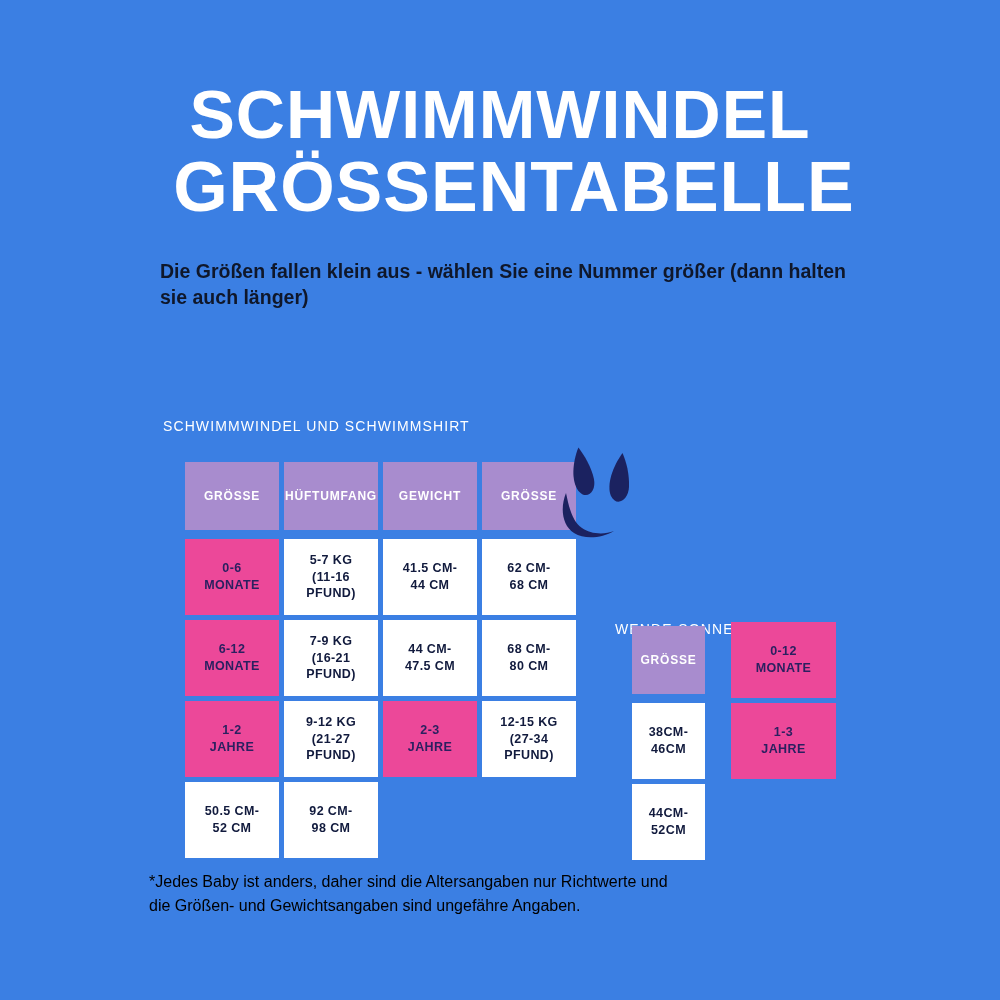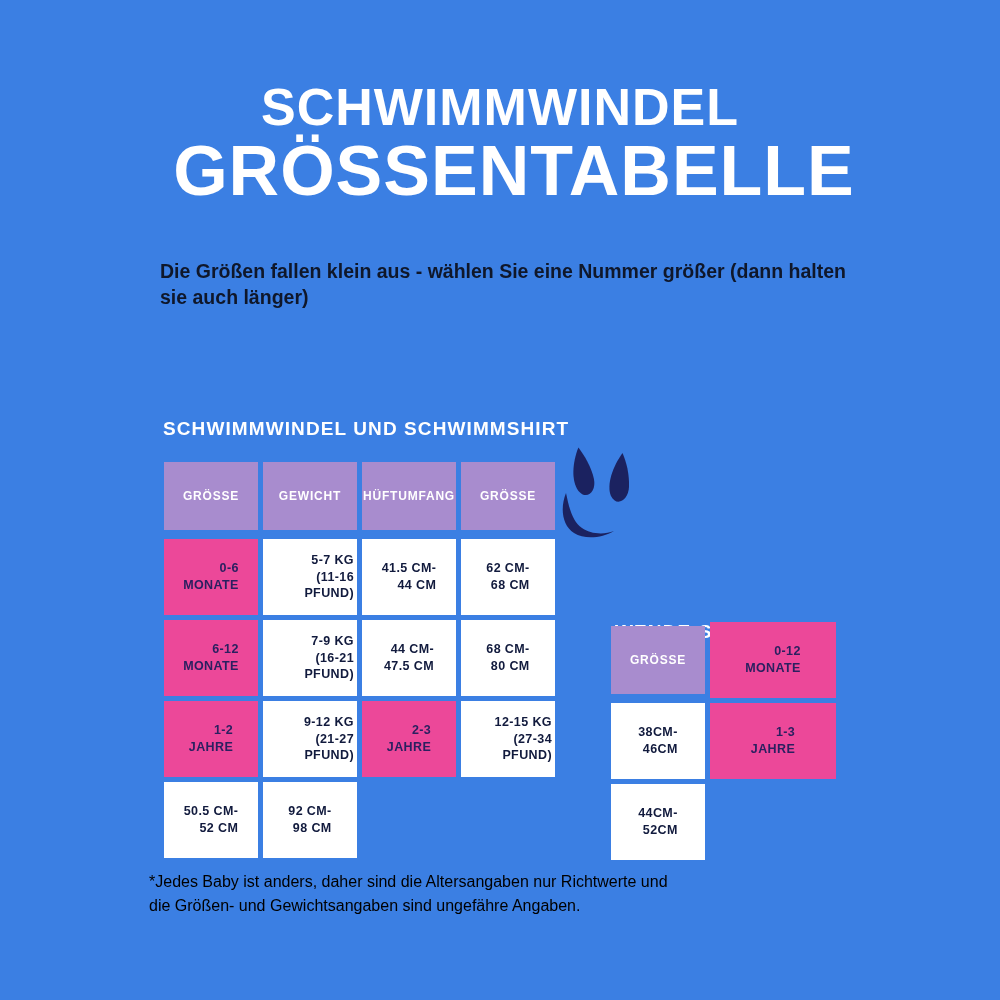--- a/index.html
+++ b/index.html
@@ -26,21 +26,21 @@
     right: 0;
     top: 82px;
     text-align: center;
     color: #ffffff;
     font-weight: bold;
     letter-spacing: 0.5px;
     line-height: 0.97;
   }
   .headline .line1 {
     display: block;
-    font-size: 52px;
+    font-size: 68px;
     letter-spacing: 1px;
   }
   .headline .line2 {
     display: block;
     font-size: 70px;
     letter-spacing: 1px;
     margin-top: 6px;
     padding-left: 28px;
   }
 
@@ -52,22 +52,22 @@
     color: #0f172a;
     font-size: 19.5px;
     font-weight: bold;
     line-height: 1.35;
   }
 
   
   .section-title {
     position: absolute;
     color: #ffffff;
-    font-size: 19px;
-    font-weight: bold;
+    font-size: 14px;
+    font-weight: normal;
     letter-spacing: 1.1px;
   }
   #title-main { left: 163px; top: 418px; }
   #title-hat  { left: 615px; top: 588px; margin-top: 33px; }
 
   
   .table {
     position: absolute;
     display: grid;
     gap: 5px;
@@ -83,27 +83,28 @@
     left: 611px;
     top: 622px;
     grid-template-columns: 94px 126px;
     grid-auto-rows: 76px;
   }
 
   .cell {
     display: flex;
     align-items: center;
     justify-content: center;
-    text-align: right;
+    text-align: center;
     font-size: 12.5px;
     font-weight: bold;
     line-height: 1.35;
     letter-spacing: 0.4px;
     box-sizing: border-box;
     padding: 4px 3px;
+    margin-left: 21px;
   }
   .cell.head {
     background: #a88cce;
     color: #ffffff;
     height: 68px;
     align-self: center;
     font-size: 12px;
     letter-spacing: 0.8px;
   }
   #table-main .cell.head, #table-hat .cell.head { height: 68px; }
@@ -147,22 +148,22 @@
     <span class="line1">SCHWIMMWINDEL</span>
     <span class="line2">GRÖSSENTABELLE</span>
   </div>
 
   <div class="subhead">Die Größen fallen klein aus - wählen Sie eine Nummer größer (dann halten sie auch länger)</div>
 
   <div class="section-title" id="title-main">SCHWIMMWINDEL UND SCHWIMMSHIRT</div>
 
   <div class="table" id="table-main">
       <div class="cell head">GRÖSSE</div>
+      <div class="cell head">HÜFTUMFANG</div>
       <div class="cell head">GEWICHT</div>
-      <div class="cell head">HÜFTUMFANG</div>
       <div class="cell head">GRÖSSE</div>
       <div class="cell side">0-6<br>MONATE</div>
       <div class="cell data">5-7 KG<br>(11-16 PFUND)</div>
       <div class="cell data">41.5 CM-<br>44 CM</div>
       <div class="cell data">62 CM-<br>68 CM</div>
       <div class="cell side">6-12<br>MONATE</div>
       <div class="cell data">7-9 KG<br>(16-21 PFUND)</div>
       <div class="cell data">44 CM-<br>47.5 CM</div>
       <div class="cell data">68 CM-<br>80 CM</div>
       <div class="cell side">1-2<br>JAHRE</div>

